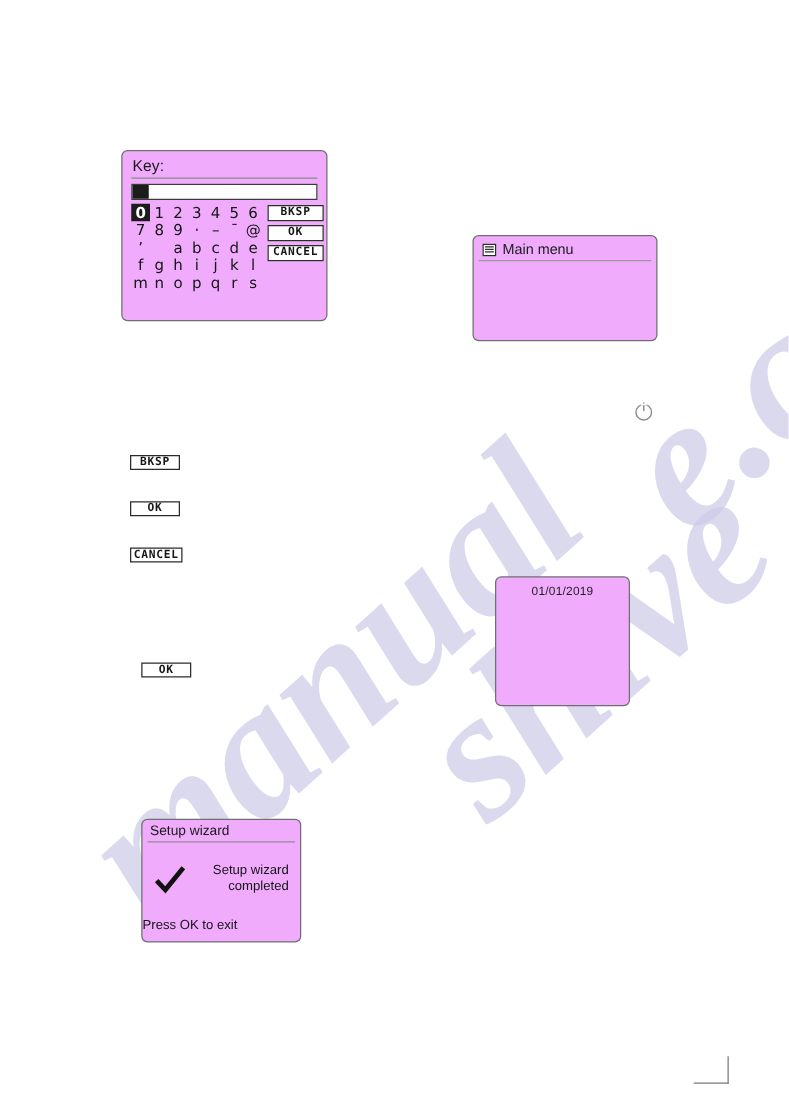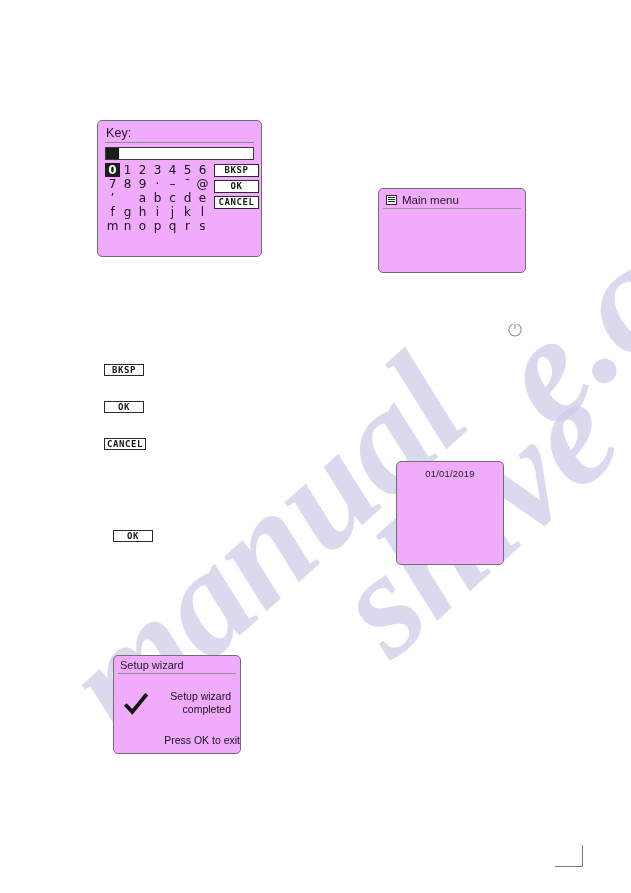--- a/index.html
+++ b/index.html
@@ -276,23 +276,23 @@
     flex: 1;
     text-align: right;
     font-size: 10.5px;
     line-height: 13px;
     color: #141414;
     padding-right: 2px;
   }
   .wiz-foot {
     position: absolute;
     left: 0;
-    right: 0;
+    right: 12px;
     bottom: 7px;
-    text-align: right;
+    text-align: left;
     font-size: 10.5px;
     color: #141414;
   }
 
   
   #crop-mark {
     position: absolute;
     left: 555px;
     top: 845px;
     width: 28px;

